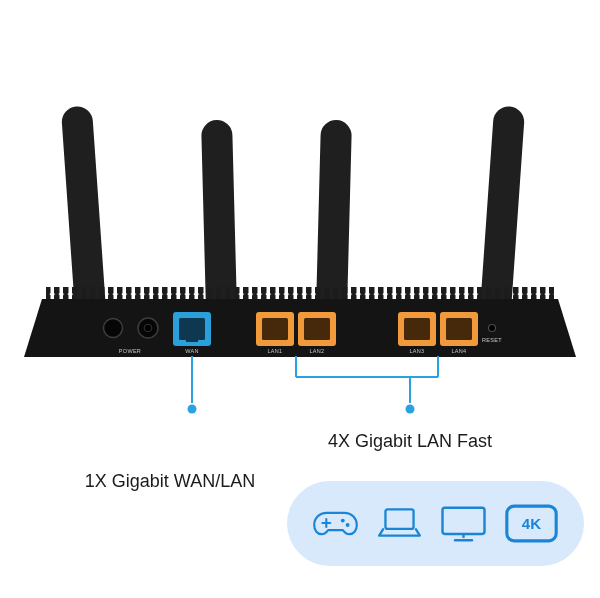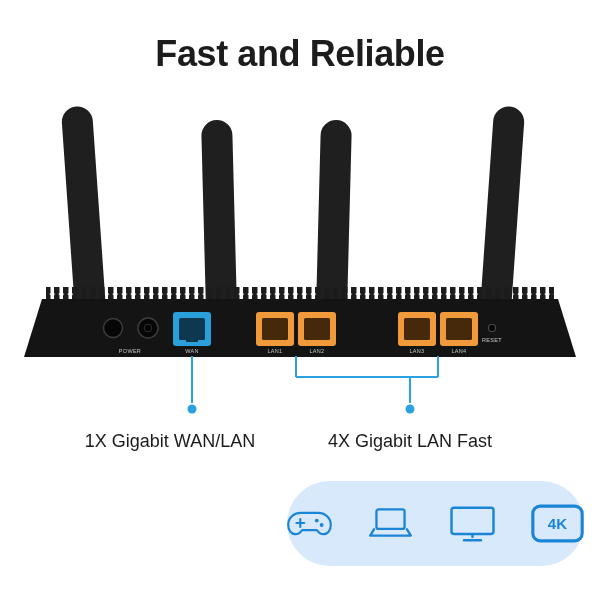--- a/index.html
+++ b/index.html
@@ -12,42 +12,41 @@
   .title{
     position:absolute;top:30px;left:0;width:600px;
     text-align:center;font-size:36px;line-height:47px;font-weight:700;
     color:#1c1c1c;letter-spacing:-0.4px;
   }
   .scene{position:absolute;left:0;top:0;width:600px;height:598px;display:block;}
   .callout{
     position:absolute;top:430px;text-align:center;
     font-size:18px;line-height:22px;color:#1b1b1b;font-weight:400;
   }
-  .callout.wan{left:40px;width:260px;}
+  .callout.wan{left:40px;width:260px;margin-top:40px;}
   .callout.lan{left:295px;width:230px;}
   .badge{
     position:absolute;left:287px;top:481px;width:297px;height:85px;
     background:#d7e9fb;border-radius:43px;
-    display:flex;align-items:center;justify-content:space-between;gap:19px;
+    display:flex;align-items:center;justify-content:center;gap:19px;
   }
   .badge svg{display:block;}
   .plabel{
     fill:#c4c4c4;font-size:5.5px;letter-spacing:0.3px;font-family:"Liberation Sans", sans-serif;
   }
   .tv-text{
     fill:#1a85d6;font-size:16.5px;font-weight:700;font-family:"Liberation Sans", sans-serif;
   }
 </style>
 </head>
 <body>
 
 <div class="stage">
 
   <div class="title">
-    <div>Fast and Reliable</div>
   </div>
 
   <svg class="scene" viewBox="0 0 600 598">
     <defs>
       <pattern id="teeth" width="9" height="14" patternUnits="userSpaceOnUse">
         <rect x="0" y="0" width="5.5" height="14" rx="1.5" fill="#1c1c1c"></rect>
       </pattern>
     </defs>
 
     <rect x="75" y="106" width="31" height="210" rx="15.5" fill="#1f1f1f" transform="rotate(-4 90 310)"></rect>

